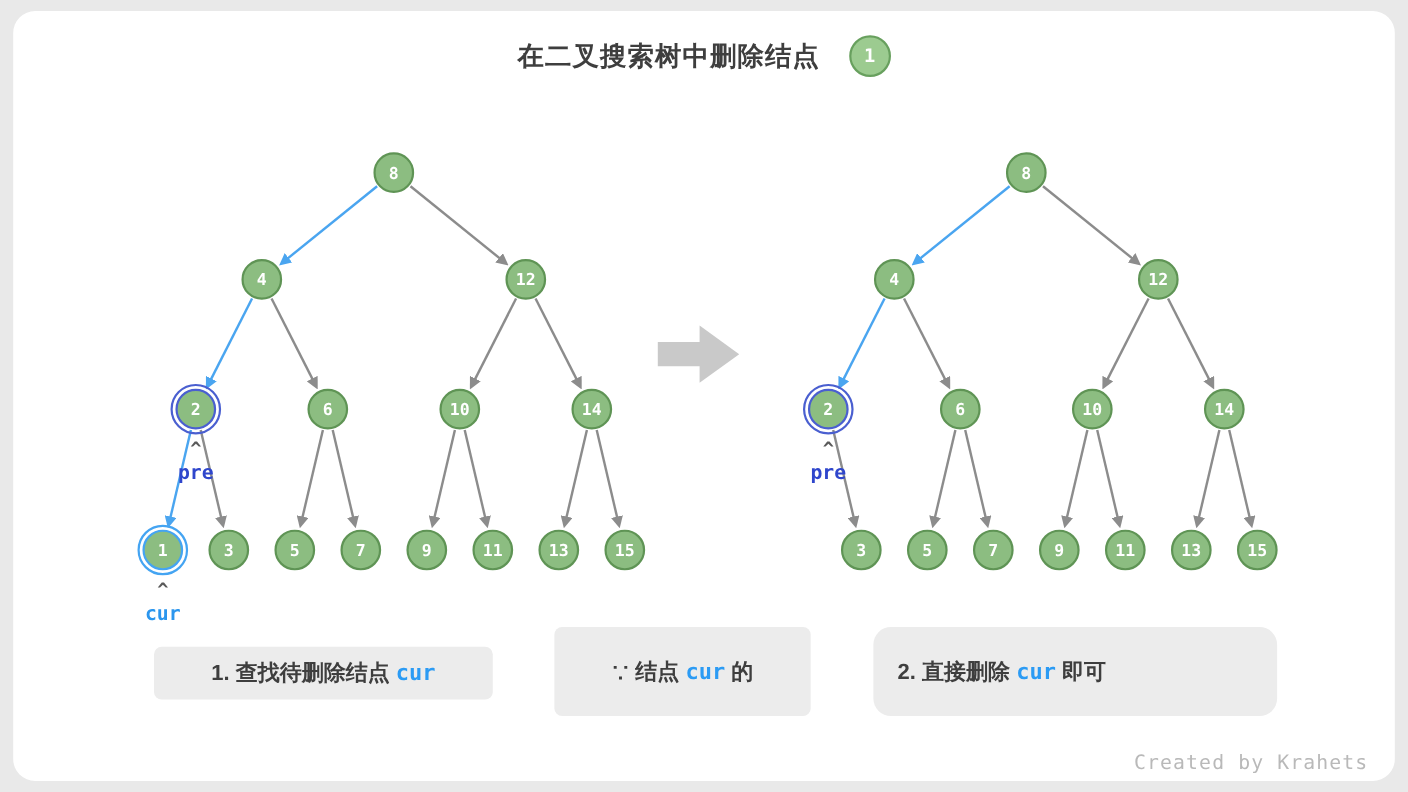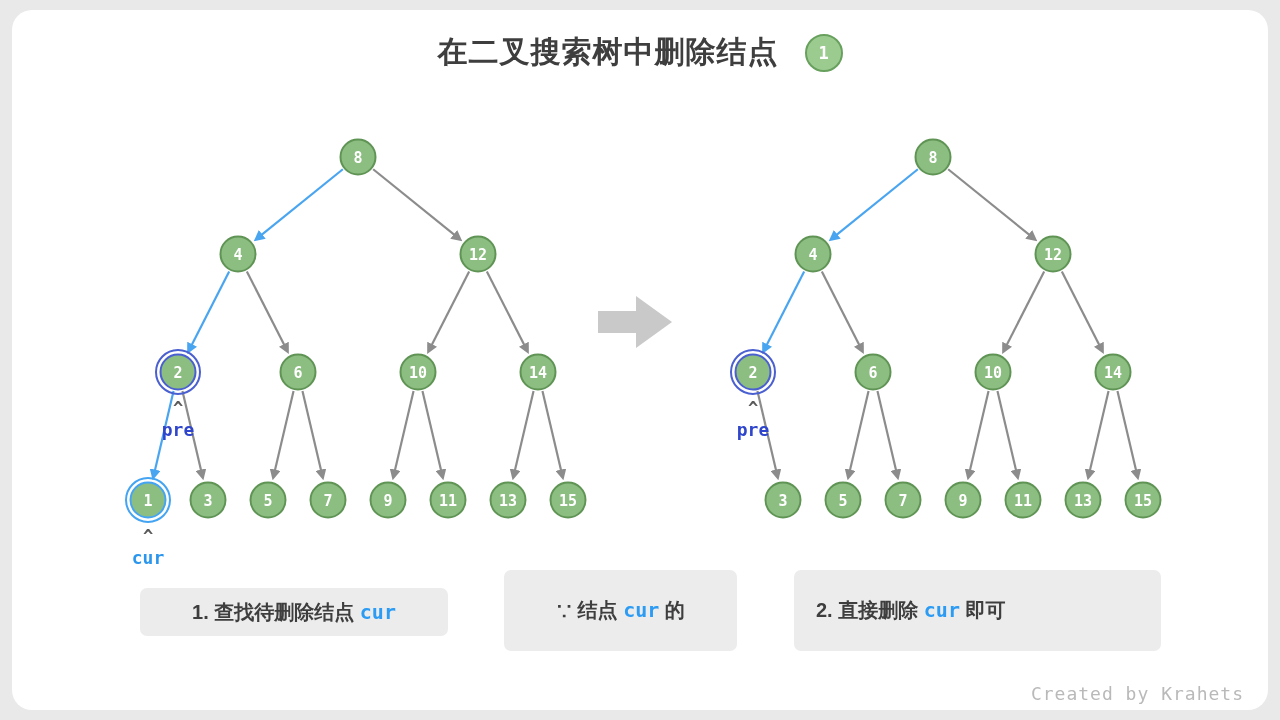--- a/index.html
+++ b/index.html
@@ -1,27 +1,27 @@
 <!DOCTYPE html>
 <html style="--bg_outer: #e9e9e9; --card_bg: #ffffff; --node_fill: #8cbd81; --node_stroke: #5f9455; --badge_fill: #9ccb90; --badge_stroke: #68a05e; --edge: #8c8c8c; --highlight: #4aa5f0; --pre_ring: #4a5fd0; --cur_ring: #44a4f2; --label_pre: #2f46cc; --label_cur: #2b96ee; --caret: #5a5a5a; --box_bg: #ececec; --text_dark: #3e3e3e; --code_blue: #2b9bf4; --code_gray: #9e9e9e; --code_gray2: #7f7f7f; --big_arrow: #c9c9c9; --credit: #b9b9b9;"><head>
 <meta charset="utf-8">
 <style>
   html,body{margin:0;padding:0;}
   body{width:1280px;height:720px;font-family:"Liberation Sans",sans-serif;}
   .stage{position:relative;width:1280px;height:720px;background:var(--bg_outer,#e9e9e9);overflow:hidden;}
   .card{position:absolute;left:12px;top:10px;right:12px;bottom:10px;background:var(--card_bg,#fff);border-radius:20px;}
   #diagram-svg{position:absolute;left:0;top:0;pointer-events:none;}
   .title-row{position:absolute;left:0;right:0;top:32px;display:flex;justify-content:center;align-items:center;gap:26px;}
-  .title{font-size:30px;font-weight:700;color:var(--text_dark,#3e3e3e);letter-spacing:1px;}
+  .title{font-size:24px;font-weight:700;color:var(--text_dark,#3e3e3e);letter-spacing:1px;}
   .badge{width:38px;height:38px;border-radius:50%;background:var(--badge_fill,#9ccb90);border:2px solid var(--badge_stroke,#68a05e);display:flex;align-items:center;justify-content:center;box-sizing:border-box;}
   .badge span{font-family:"DejaVu Sans Mono",monospace;font-weight:700;font-size:17px;color:#fff;}
   .caption{position:absolute;background:var(--box_bg,#ececec);border-radius:7px;display:flex;flex-direction:column;justify-content:center;font-size:20px;line-height:1.55;}
   .box1{left:140px;top:588px;width:308px;height:48px;align-items:center;}
   .box2{left:504px;top:570px;width:233px;height:81px;align-items:center;text-align:right;}
-  .box3{left:794px;top:570px;width:367px;height:81px;align-items:flex-start;padding-left:22px;box-sizing:border-box;}
+  .box3{left:794px;top:570px;width:367px;height:81px;align-items:flex-start;padding-left:22px;box-sizing:border-box;border-radius:16px;}
   .cap-line{white-space:pre;}
   .cap-line.indent{padding-left:28px;}
   .seg-b{font-family:"Liberation Sans",sans-serif;font-weight:700;color:var(--text_dark,#3e3e3e);}
   .seg-cb{font-family:"DejaVu Sans Mono",monospace;font-weight:700;color:var(--code_blue,#2b9bf4);}
   .seg-cg{font-family:"DejaVu Sans Mono",monospace;color:var(--code_gray,#9e9e9e);}
   .seg-cg2{font-family:"DejaVu Sans Mono",monospace;color:var(--code_gray2,#7f7f7f);}
   .seg-cd{font-family:"DejaVu Sans Mono",monospace;font-weight:700;color:var(--text_dark,#3e3e3e);}
   .credit{position:absolute;right:36px;bottom:16px;font-family:"DejaVu Sans Mono",monospace;font-size:18px;color:var(--credit,#b9b9b9);letter-spacing:1px;}
 </style>
 </head>

